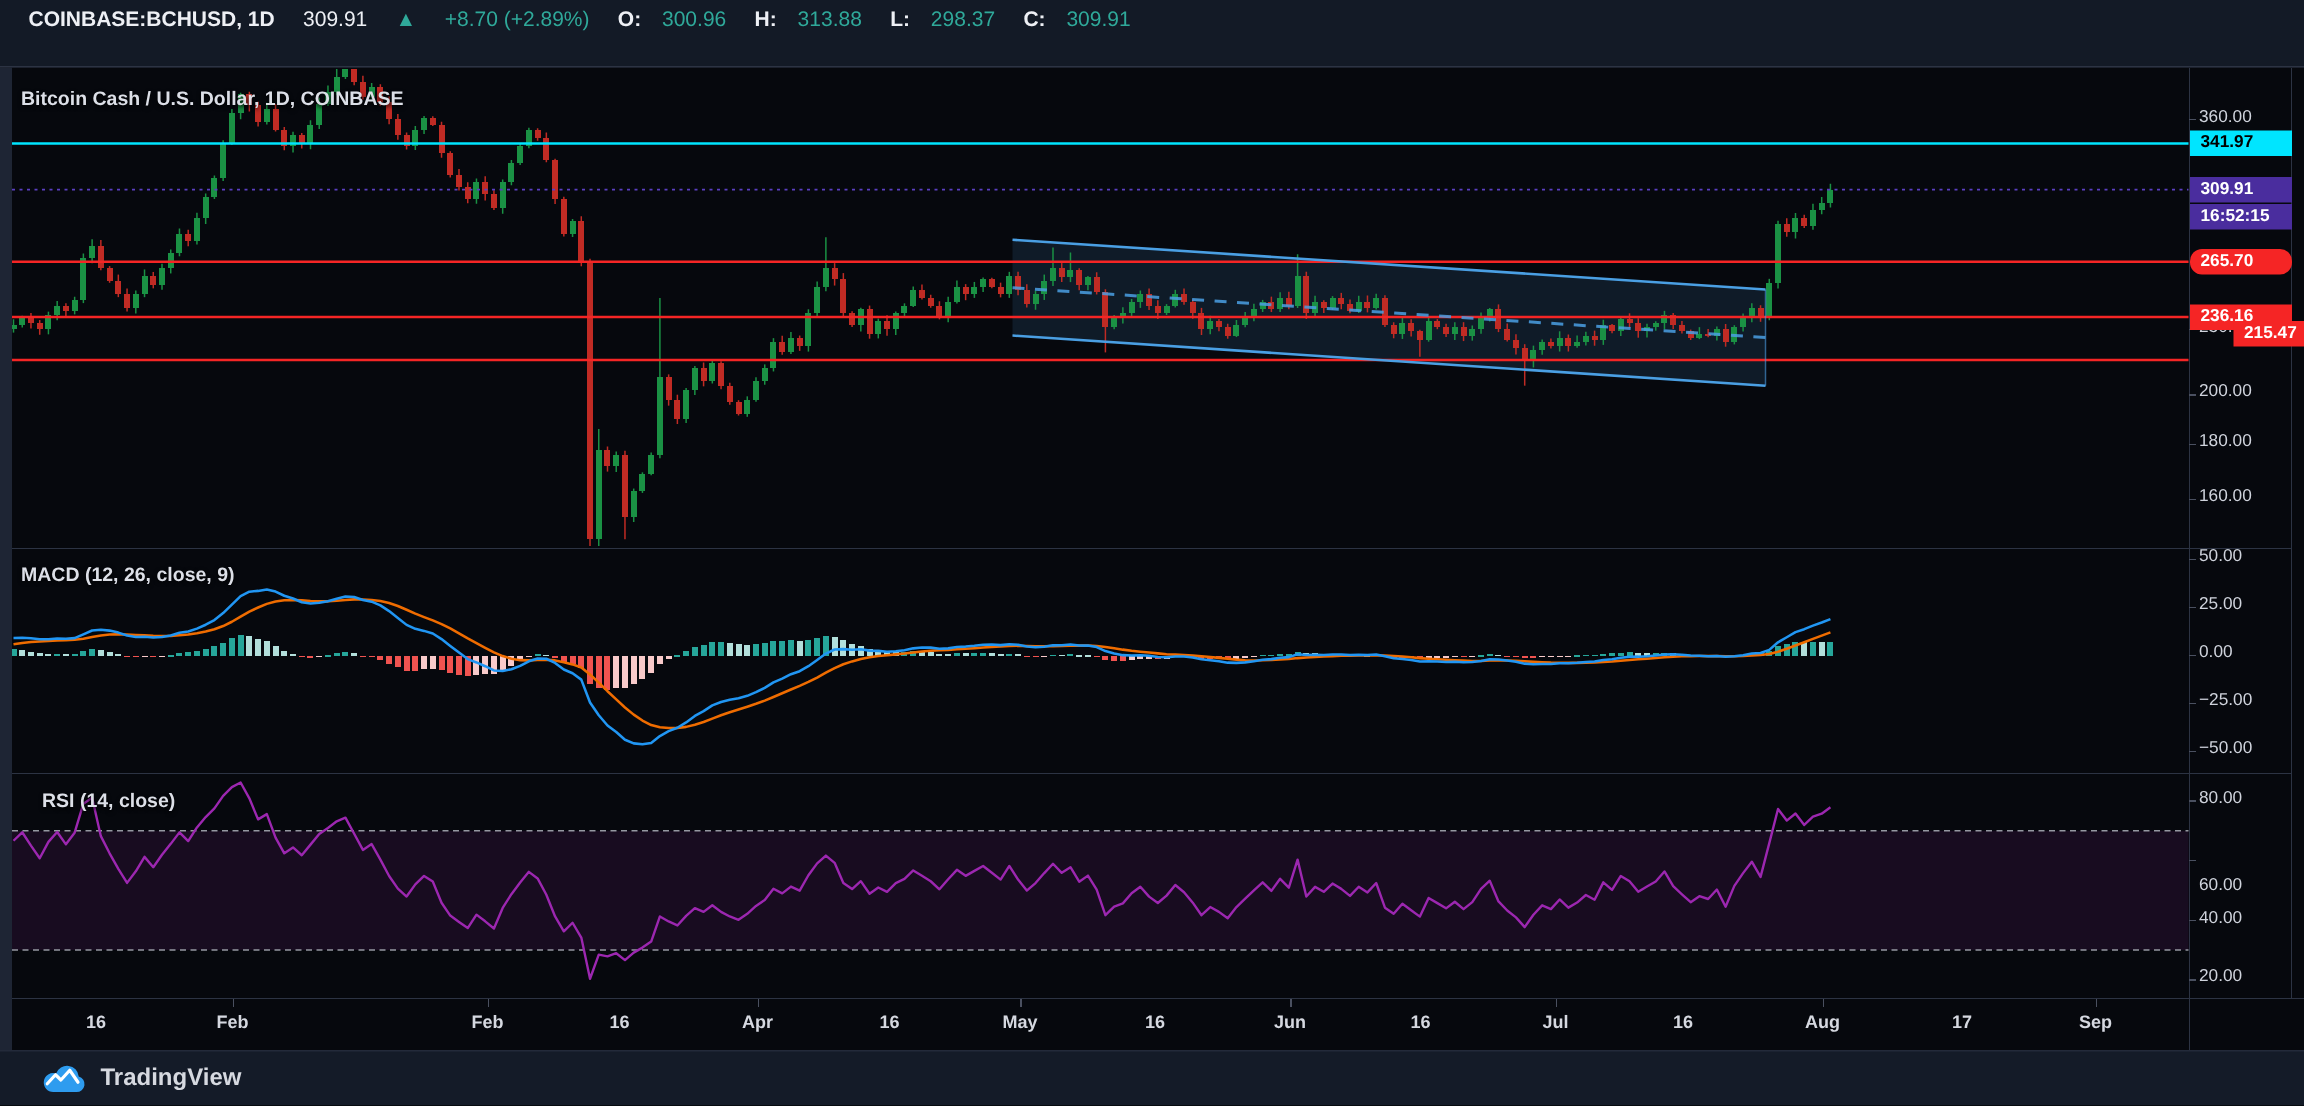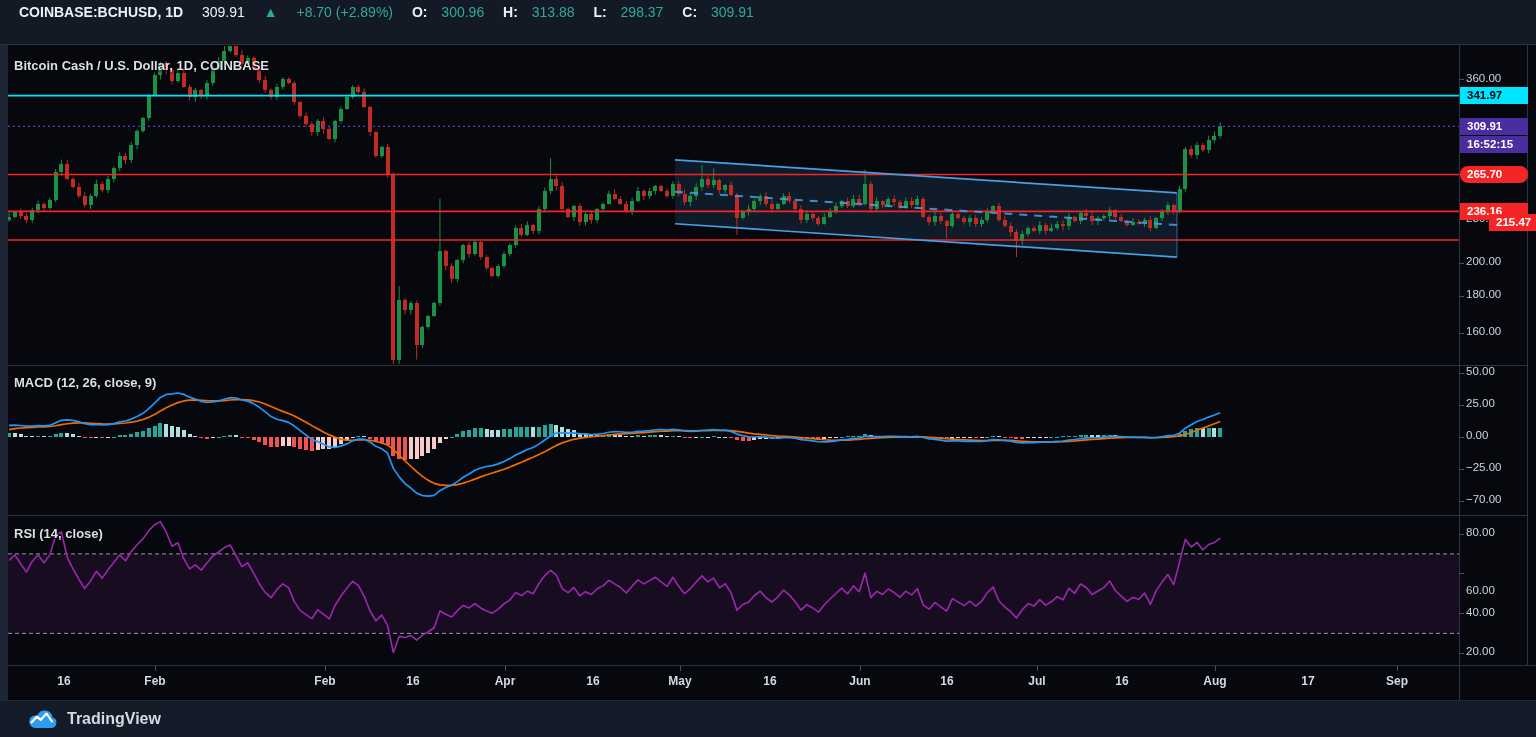--- a/index.html
+++ b/index.html
@@ -740,33 +740,33 @@
       <span class="teal">298.37</span>
       <span class="bw" style="margin-right:1px">C:</span>
       <span class="teal">309.91</span>
     </div>
   </div>
 
   <div class="gutter"></div>
 
   <div class="pane-title" style="left:14px;top:58px;">Bitcoin Cash / U.S. Dollar, 1D, COINBASE</div>
   <div class="pane-title" style="left:14px;top:375px;">MACD (12, 26, close, 9)</div>
-  <div class="pane-title" style="left:14px;top:526px;">RSI (14, close)</div>
+  <div class="pane-title" style="left:28px;top:526px;">RSI (14, close)</div>
 
   <div id="labels-layer">
       <div class="axis-label" style="top: 71.6167px;">360.00</div>
       <div class="axis-label" style="top: 211.624px;">230.00</div>
       <div class="axis-label" style="top: 255.3px;">200.00</div>
       <div class="axis-label" style="top: 288.225px;">180.00</div>
       <div class="axis-label" style="top: 325.032px;">160.00</div>
       <div class="axis-label" style="top: 365px;">50.00</div>
       <div class="axis-label" style="top: 397px;">25.00</div>
       <div class="axis-label" style="top: 429px;">0.00</div>
       <div class="axis-label" style="top: 461px;">−25.00</div>
-      <div class="axis-label" style="top: 493px;">−70.00</div>
+      <div class="axis-label" style="top: 493px;">−50.00</div>
       <div class="axis-label" style="top: 526px;">80.00</div>
       <div class="axis-label" style="top: 584px;">60.00</div>
       <div class="axis-label" style="top: 605.5px;">40.00</div>
       <div class="axis-label" style="top: 645.25px;">20.00</div>
       <div class="axis-tag" style="top: 87.1732px; background: rgb(0, 229, 255); color: rgb(0, 0, 0);">341.97</div>
       <div class="axis-tag" style="top: 117.936px; background: rgb(74, 45, 158); color: rgb(255, 255, 255);">309.91</div>
       <div class="axis-tag" style="top: 135.936px; background: rgb(74, 45, 158); color: rgb(255, 255, 255);">16:52:15</div>
       <div class="axis-tag" style="top: 166.034px; background: rgb(245, 37, 37); color: rgb(255, 255, 255); border-radius: 8px;">265.70</div>
       <div class="axis-tag" style="top: 202.865px; background: rgb(245, 37, 37); color: rgb(255, 255, 255);">236.16</div>
       <div class="axis-tag" style="top: 214px; background: rgb(245, 37, 37); color: rgb(255, 255, 255); margin-left: 29px;">215.47</div>

